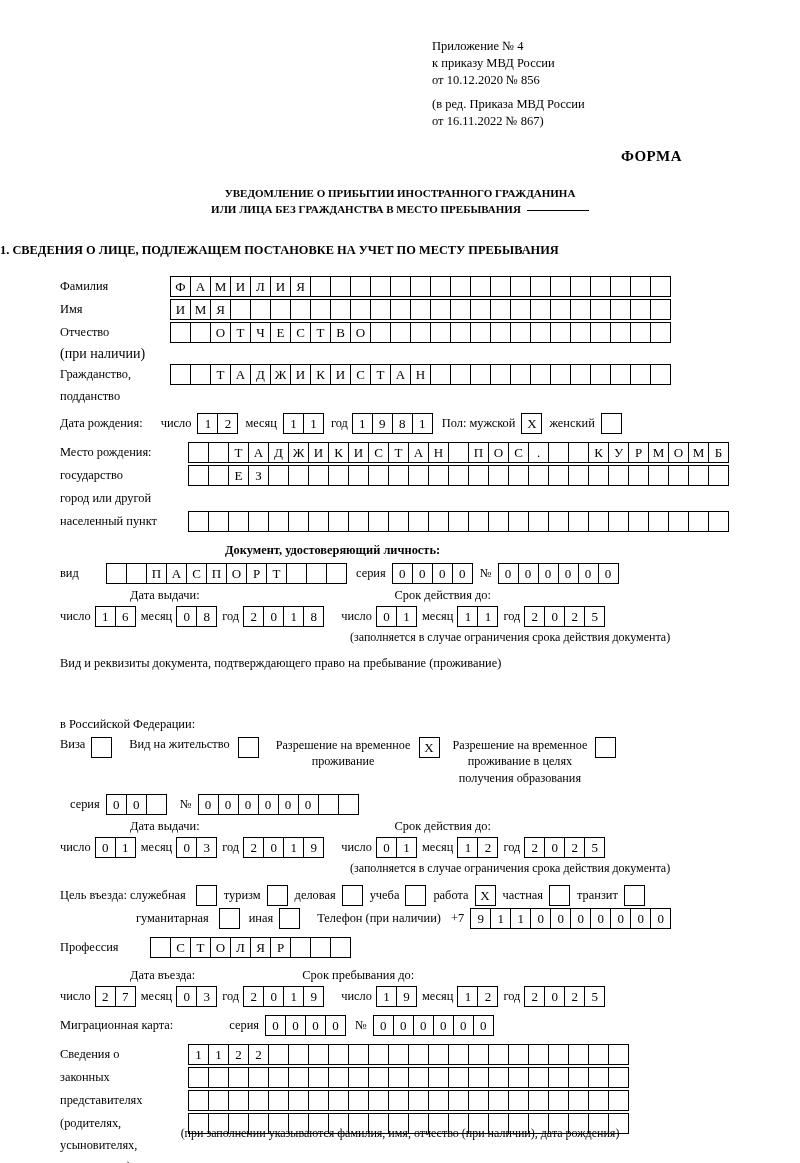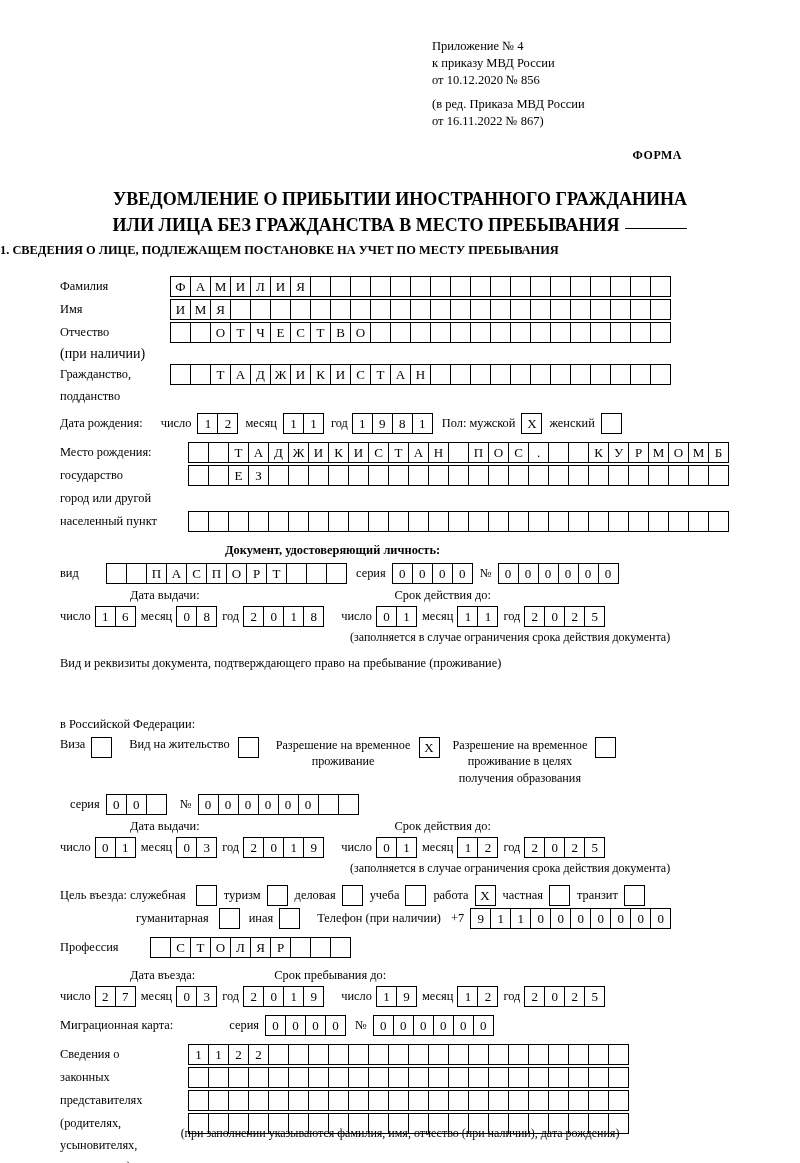--- a/index.html
+++ b/index.html
@@ -8,23 +8,23 @@
     font-family:"Liberation Serif", serif;
     color:#000;
     position:relative;
   }
   .page{width:720px;min-height:1163px;position:relative;padding:9px;box-sizing:border-box;}
 
   
   .hdr{position:absolute;top:38px;right:38px;width:250px;font-size:12.5px;line-height:1.35;}
   .hdr div{white-space:nowrap;}
   .hdr .sep{height:7px;}
-  .forma{position:absolute;top:148px;right:38px;font-weight:bold;font-size:12px;letter-spacing:.5px;}
-
-  .title{position:absolute;top:186px;left:0;width:800px;text-align:center;font-weight:bold;font-size:18px;line-height:1.45;}
+  .forma{position:absolute;top:148px;right:38px;font-weight:bold;font-size:15px;letter-spacing:.5px;}
+
+  .title{position:absolute;top:186px;left:0;width:800px;text-align:center;font-weight:bold;font-size:11px;line-height:1.45;}
   .title .l2 span.blank{display:inline-block;width:62px;border-bottom:1px solid #000;vertical-align:2px;margin-left:6px;}
   .sect1{position:absolute;top:243px;left:0;width:800px;text-align:left;font-weight:bold;font-size:12.4px;}
 
   
   .form{position:absolute;top:276px;left:60px;width:700px;font-size:12.4px;}
   .row{display:flex;align-items:center;margin-bottom:2px;min-height:21px;}
   .lbl{white-space:nowrap;}
   .lbl.w110{width:110px;}
   .lbl.w128{width:128px;}
 
@@ -597,21 +597,21 @@
           <div class="bx"></div>
           <div class="bx"></div>
           <div class="bx"></div>
         </div>
     </div>
 
     <div class="linegap"></div>
 
     <div class="row" style="min-height:18px;">
       <div class="lbl" style="margin-left:70px;">Дата въезда:</div>
-      <div class="lbl" style="margin-left:79px;text-align:right;">Срок пребывания до:</div>
+      <div class="lbl" style="margin-left:107px;text-align:right;">Срок пребывания до:</div>
     </div>
     <div class="row">
       <div class="lbl">число</div>
       <div class="boxes ml4">
           <div class="bx">2</div>
           <div class="bx">7</div>
         </div>
       <div class="lbl ml6">месяц</div>
       <div class="boxes ml4">
           <div class="bx">0</div>

